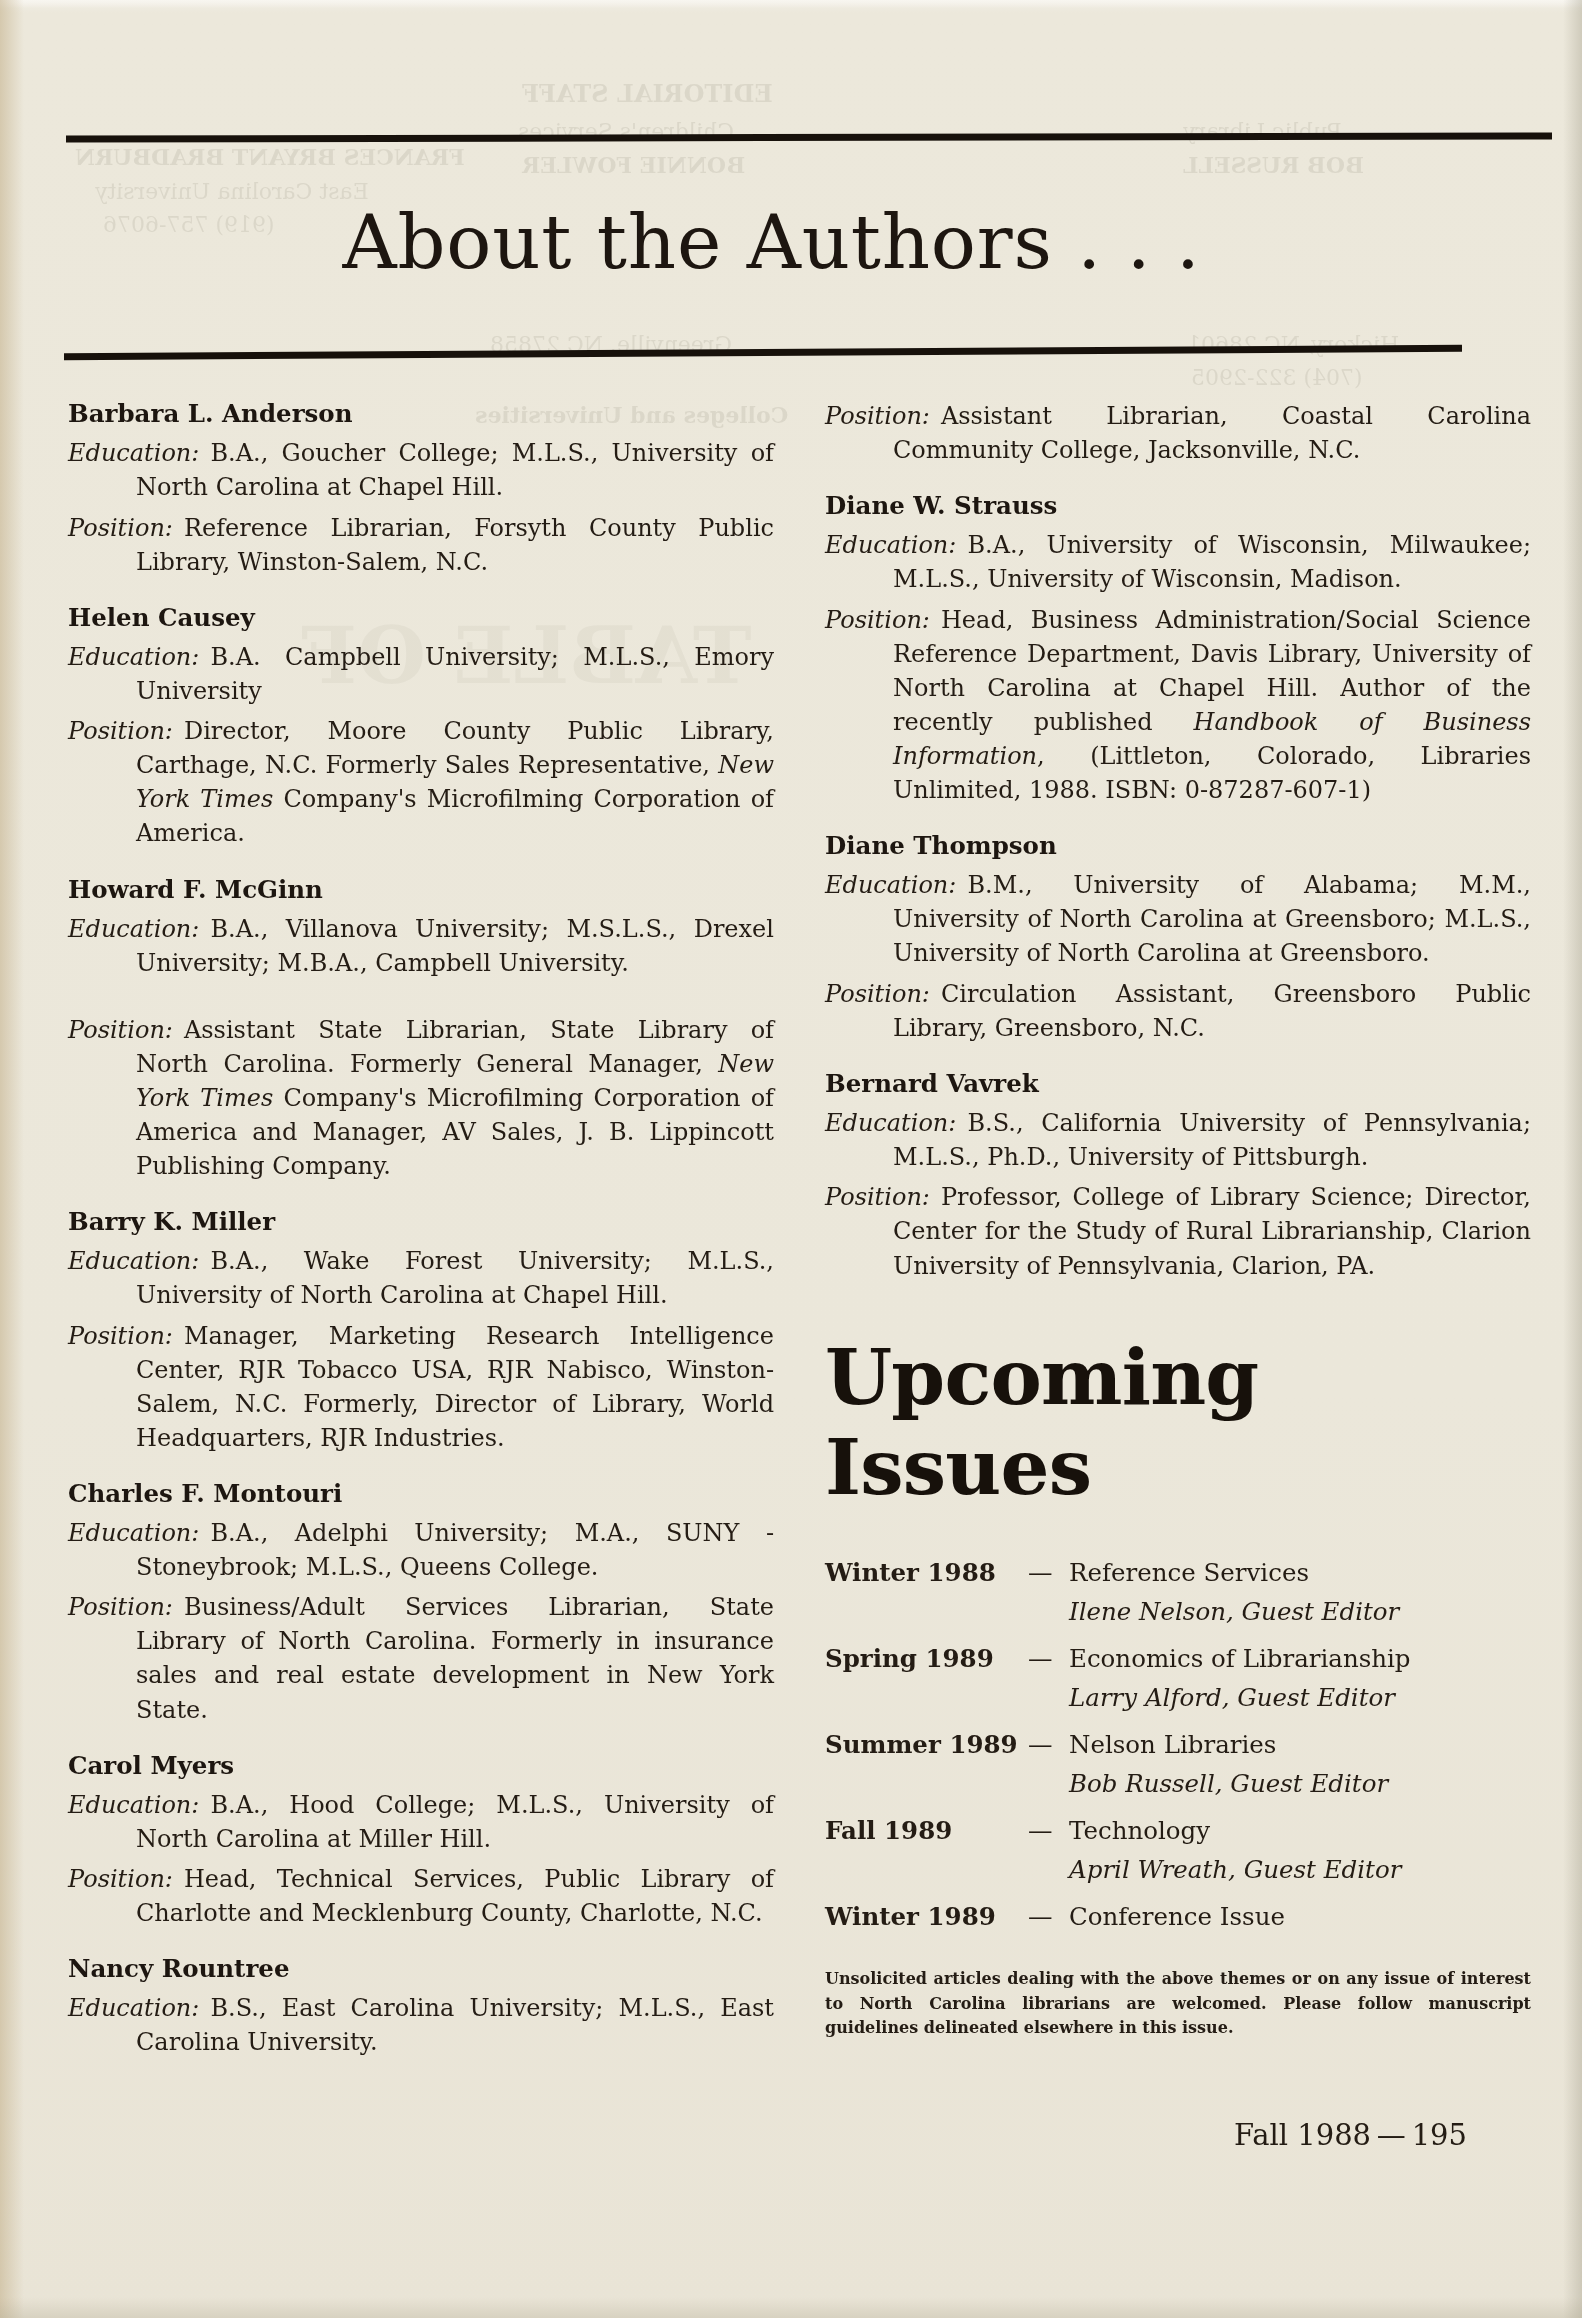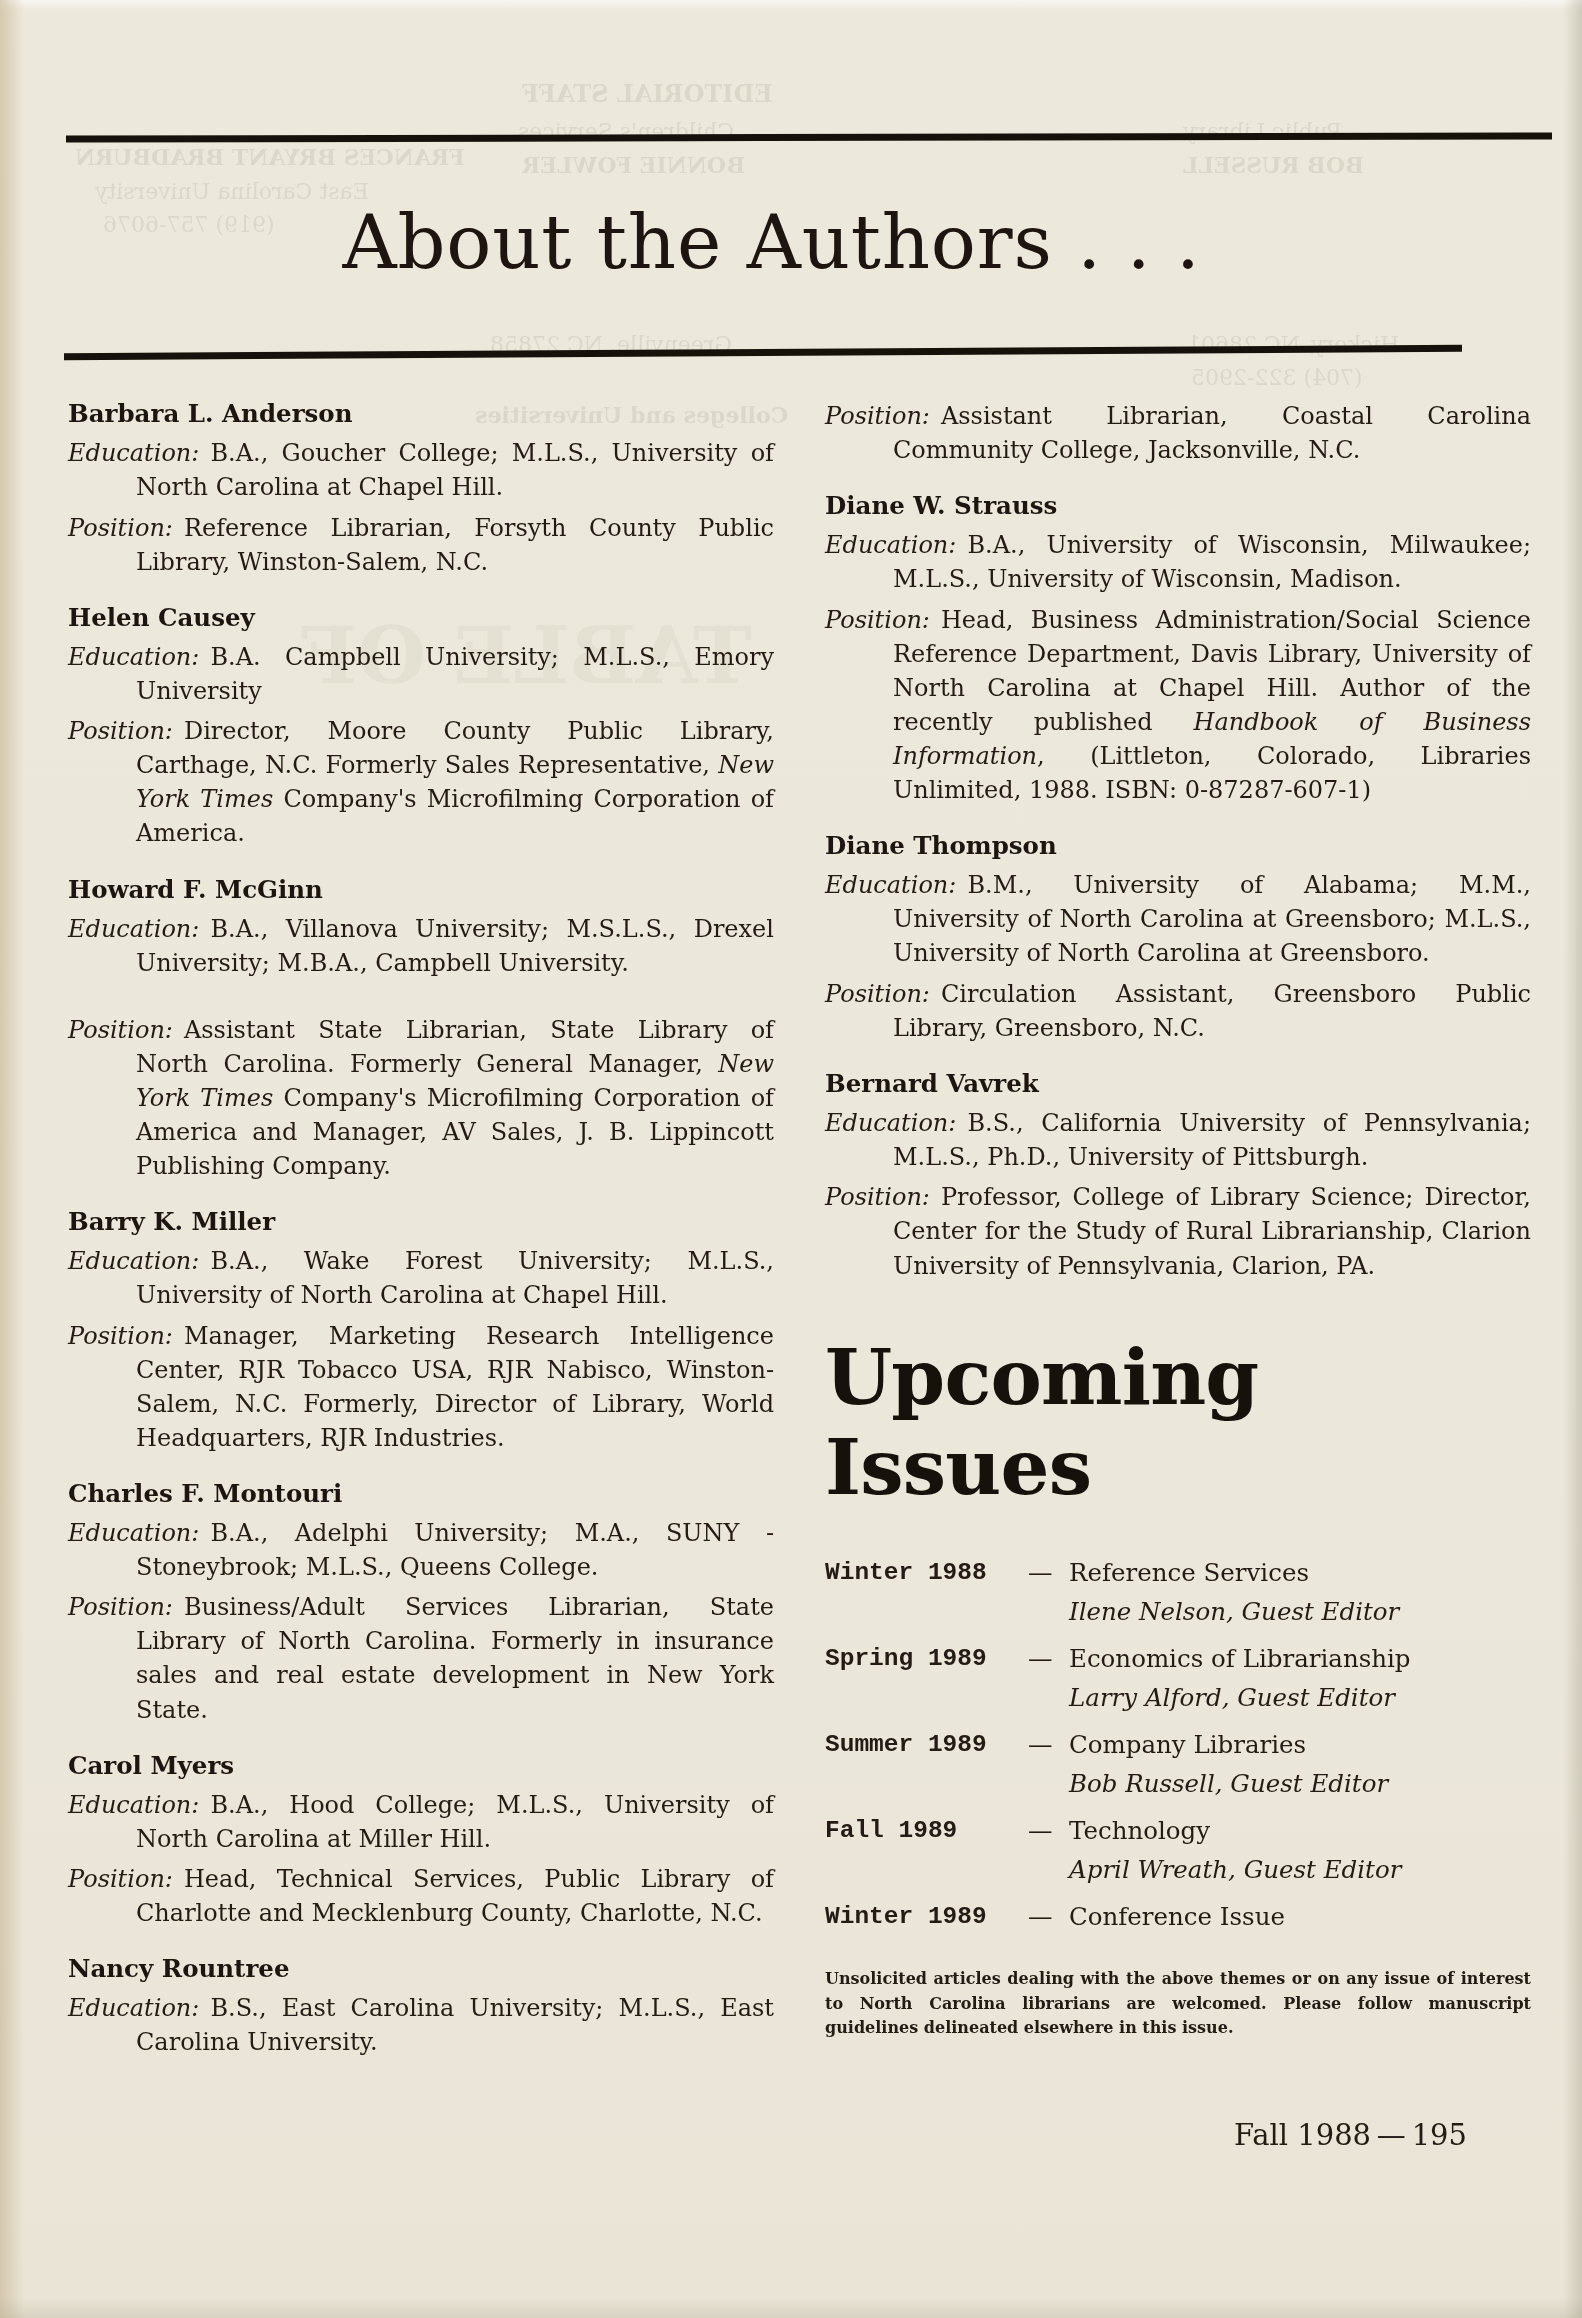--- a/index.html
+++ b/index.html
@@ -66,21 +66,21 @@
     margin:49px 0 44px;
     color:#17110b;
   }
 
   .issue{
     display:grid;
     grid-template-columns:203px 41px 1fr;
     font-size:24.5px;line-height:1.4;
     margin-bottom:12.7px;
   }
-  .ilabel{font-weight:bold;font-family:Liberation Mono, monospace;}
+  .ilabel{font-weight:bold;}
   .idash{font-weight:normal;}
   .ieditor{grid-column:3;font-style:italic;margin-top:4.7px;}
 
   .note{
     font-size:16px;line-height:1.55;
     font-weight:bold;text-align:justify;
     margin:33px 0 0;
   }
 
   .footer{
@@ -175,21 +175,21 @@
             </div>
             <div class="issue">
               <span class="ilabel">Spring 1989</span>
               <span class="idash">—</span>
               <span class="itopic">Economics of Librarianship</span>
               <div class="ieditor">Larry Alford, Guest Editor</div>
             </div>
             <div class="issue">
               <span class="ilabel">Summer 1989</span>
               <span class="idash">—</span>
-              <span class="itopic">Company Libraries</span>
+              <span class="itopic">Nelson Libraries</span>
               <div class="ieditor">Bob Russell, Guest Editor</div>
             </div>
             <div class="issue">
               <span class="ilabel">Fall 1989</span>
               <span class="idash">—</span>
               <span class="itopic">Technology</span>
               <div class="ieditor">April Wreath, Guest Editor</div>
             </div>
             <div class="issue">
               <span class="ilabel">Winter 1989</span>

